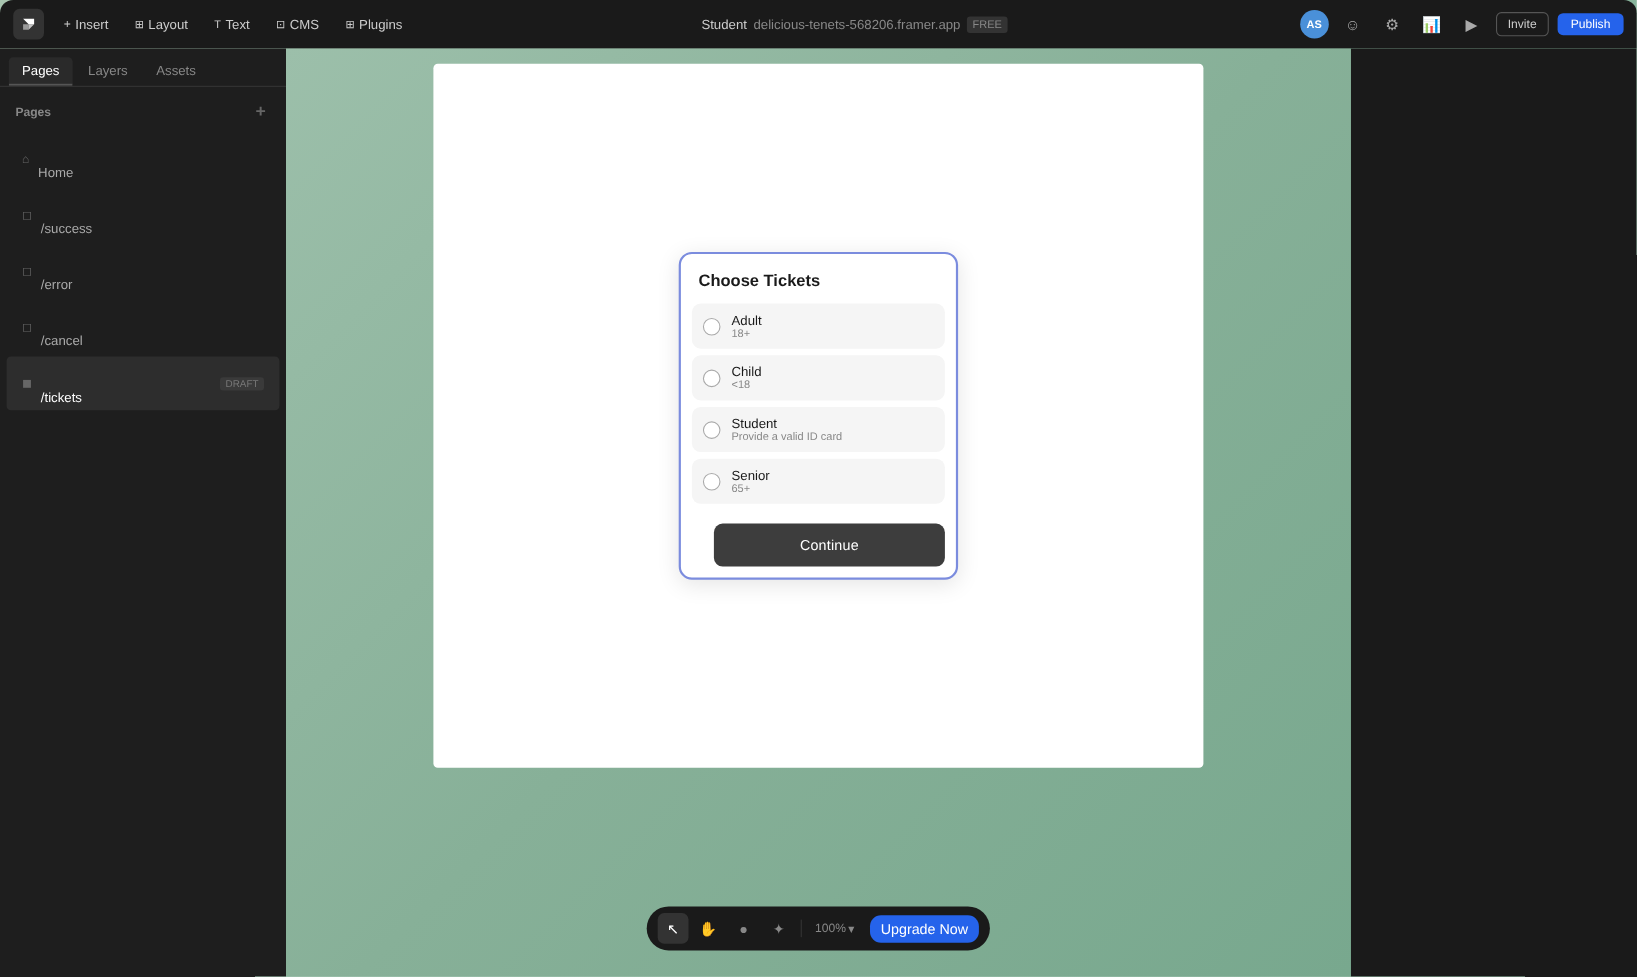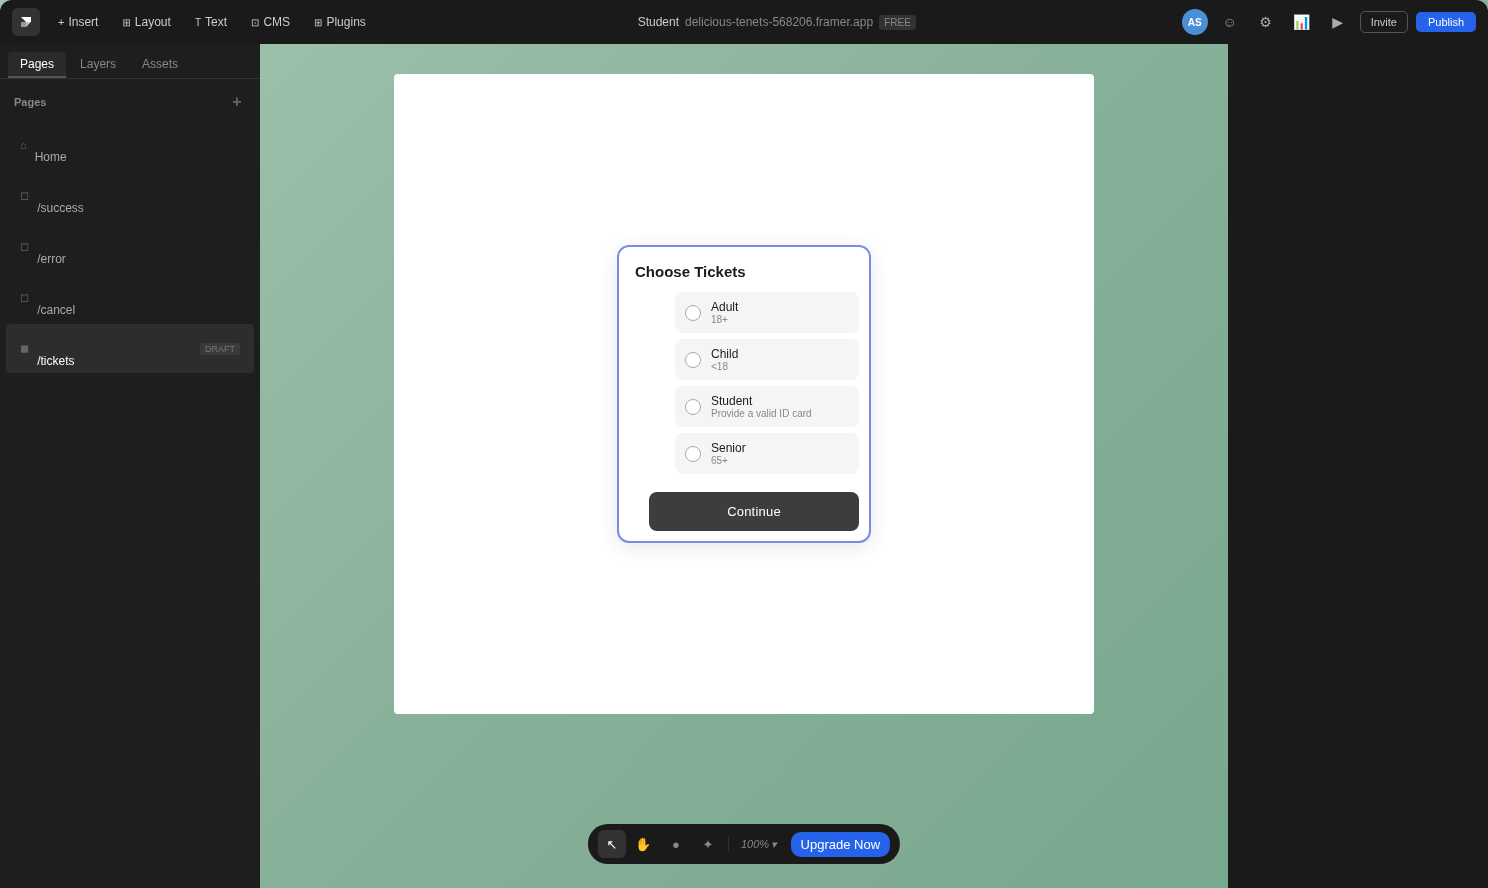--- a/index.html
+++ b/index.html
@@ -200,21 +200,21 @@
       text-transform: uppercase;
     }
 
     
     .canvas-area {
       flex: 1;
       background: linear-gradient(135deg, #9cbfaa 0%, #87b098 50%, #78a88e 100%);
       display: flex;
       align-items: flex-start;
       justify-content: center;
-      padding: 20px;
+      padding: 4px;
       position: relative;
       overflow: hidden;
     }
 
     
     .canvas-page {
       background: white;
       width: 700px;
       min-height: 640px;
       border-radius: 4px;
@@ -238,21 +238,20 @@
       padding: 16px 16px 12px;
       font-size: 15px;
       font-weight: 600;
       color: #1a1a1a;
     }
     .modal-options {
       display: flex;
       flex-direction: column;
       gap: 6px;
       padding: 0 10px 10px;
-      margin-left: 46px;
     }
     .option-item {
       display: flex;
       align-items: center;
       gap: 10px;
       background: #f5f5f5;
       border-radius: 8px;
       padding: 8px 10px;
       cursor: pointer;
     }
@@ -313,21 +312,20 @@
     }
     .tool-btn.active { background: #333; color: white; }
     .zoom-display {
       color: #888;
       font-size: 11px;
       padding: 0 6px;
       display: flex;
       align-items: center;
       gap: 2px;
       cursor: pointer;
-      font-style: italic;
     }
     .upgrade-btn {
       background: #2563eb;
       color: white;
       font-size: 13px;
       padding: 5px 10px;
       border-radius: 10px;
       cursor: pointer;
       border: none;
       margin-left: 4px;

